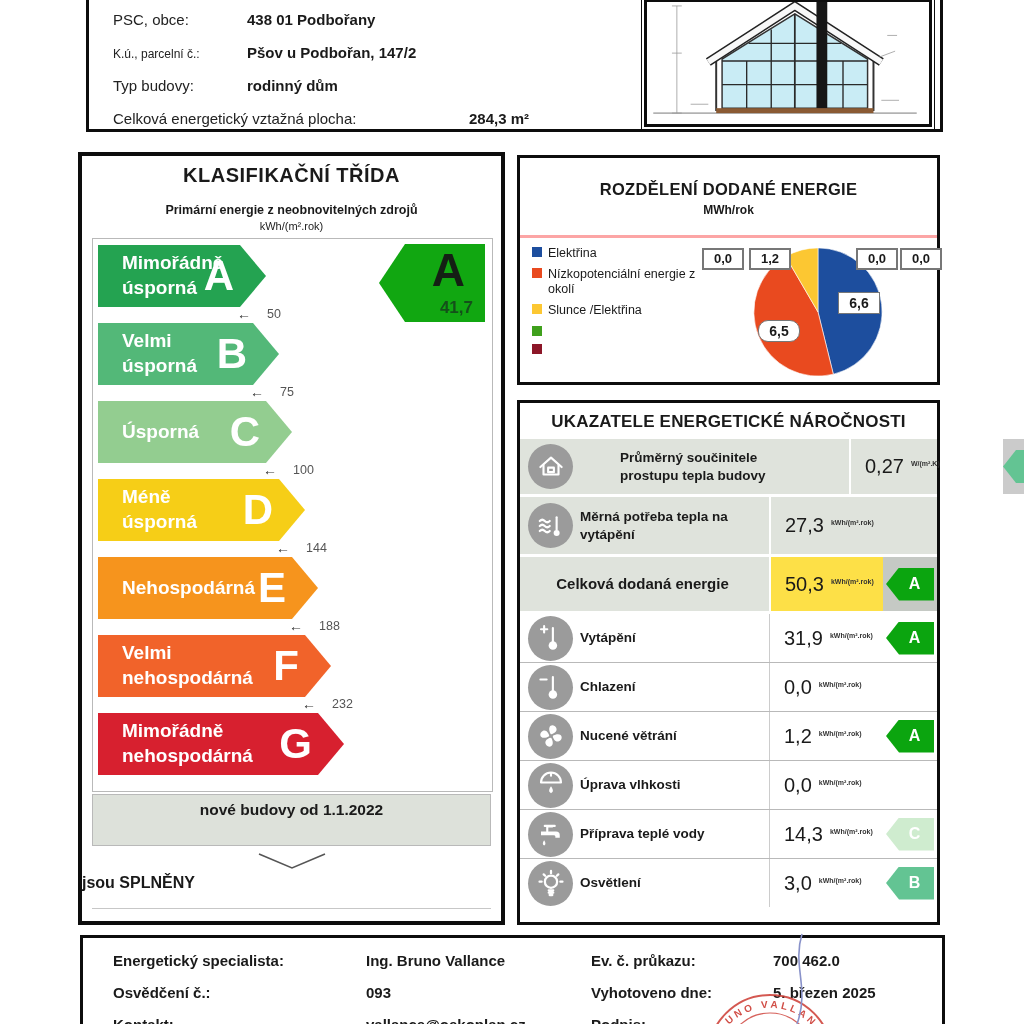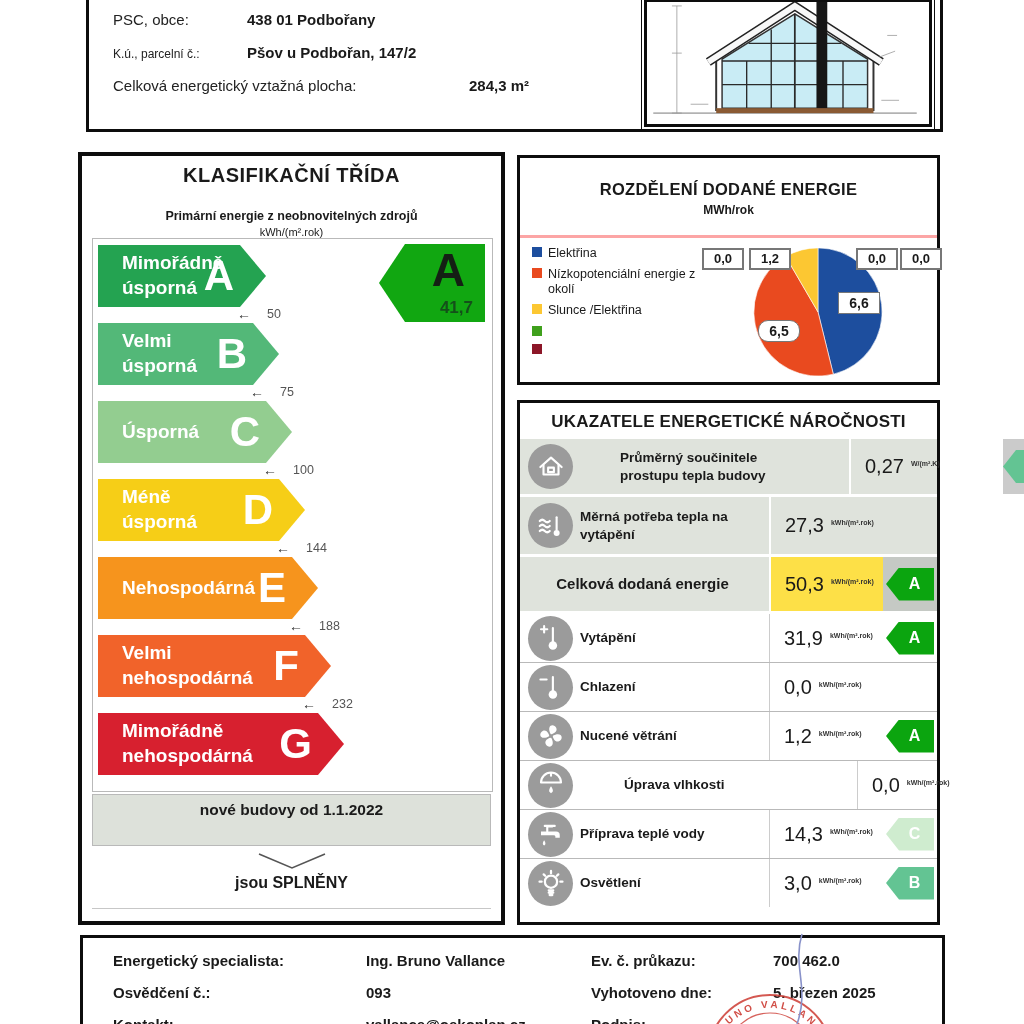--- a/index.html
+++ b/index.html
@@ -15,21 +15,21 @@
   .hlabel.small{font-size:12px;top:3px;}
   .hvalue{position:absolute;left:134px;top:0;font-size:15px;font-weight:bold;}
   .hvalue.far{left:356px;}
   #house-box{position:absolute;right:8px;top:10px;width:282px;height:122px;
              border:3px solid #0d0d0d;outline:1px solid #0d0d0d;outline-offset:2px;background:#fff;}
 
   
   #class-panel{left:78px;top:152px;width:427px;height:773px;border-width:4px;}
   .panel-title{text-align:center;font-weight:bold;}
   #class-title{margin-top:8px;font-size:20px;letter-spacing:.5px;}
-  #class-sub{margin-top:22px;font-size:12.5px;font-weight:bold;text-align:center;}
+  #class-sub{margin-top:16px;font-size:12.5px;font-weight:bold;text-align:center;}
   #class-unit{margin-top:3px;font-size:11px;text-align:center;color:#222;}
   #class-box{position:absolute;left:10px;top:82px;width:399px;height:552px;
              border:1px solid #b9b9b9;background:#fff;}
   #class-bars{position:absolute;left:5px;top:6px;right:5px;}
   .cls-row{position:relative;height:62px;margin-bottom:16px;}
   .cls-bar{height:62px;position:relative;color:#fff;
            clip-path:polygon(0 0, calc(100% - 26px) 0, 100% 50%, calc(100% - 26px) 100%, 0 100%);}
   .cls-label{position:absolute;left:24px;top:50%;transform:translateY(-50%);
              font-size:19px;font-weight:bold;line-height:1.3;white-space:pre-line;}
   .cls-letter{position:absolute;right:32px;top:50%;transform:translateY(-50%);
@@ -37,21 +37,21 @@
   .threshold{position:absolute;top:-16px;height:14px;font-size:12.5px;color:#555;display:flex;align-items:center;}
   .threshold .arr{color:#333;font-size:14px;margin-right:16px;}
   #rating-arrow{position:absolute;top:5px;right:7px;width:106px;height:78px;
                 clip-path:polygon(26px 0,100% 0,100% 100%,26px 100%,0 50%);}
   #rating-letter{position:absolute;right:20px;top:-1px;font-size:46px;font-weight:bold;color:#142014;}
   #rating-value{position:absolute;right:12px;bottom:4px;font-size:17px;font-weight:bold;color:#14501a;}
   #req-box{position:absolute;left:10px;top:638px;width:399px;height:52px;background:#dde1da;
            border:1px solid #b9b9b9;box-sizing:border-box;text-align:center;
            font-size:15.5px;font-weight:bold;line-height:1.55;padding-top:3px;}
   #req-chevron{position:absolute;left:50%;top:694px;transform:translateX(-50%);}
-  #req-result{position:absolute;left:0;width:100%;top:718px;text-align:center;font-size:16px;font-weight:bold;}
+  #req-result{position:absolute;left:0;width:100%;top:718px;font-size:16px;font-weight:bold;}
   #class-bottom-rule{position:absolute;left:10px;top:752px;width:399px;height:1px;background:#c7c7c7;}
 
   
   #pie-panel{left:517px;top:155px;width:423px;height:230px;}
   #pie-title{margin-top:22px;font-size:16.5px;letter-spacing:.3px;}
   #pie-unit{margin-top:4px;font-size:12px;font-weight:bold;text-align:center;}
   #pie-area{position:absolute;left:0;top:77px;right:0;bottom:0;border-top:3px solid #fca5a5;}
   #pie-legend{position:absolute;left:12px;top:8px;width:172px;}
   .leg-item{position:relative;margin-bottom:7px;font-size:12.5px;line-height:1.15;padding-left:16px;min-height:11px;}
   .leg-sq{position:absolute;left:0;top:1px;width:10px;height:10px;}
@@ -97,20 +97,24 @@
 
   <div class="box" id="top-box">
     <div id="top-fields">
         <div class="hfield">
           <span class="hlabel">PSC, obce:</span>
           <span class="hvalue">438 01 Podbořany</span>
         </div>
         <div class="hfield">
           <span class="hlabel small">K.ú., parcelní č.:</span>
           <span class="hvalue">Pšov u Podbořan, 147/2</span>
+        </div>
+        <div class="hfield">
+          <span class="hlabel">Typ budovy:</span>
+          <span class="hvalue">rodinný dům</span>
         </div>
         <div class="hfield">
           <span class="hlabel">Celková energetický vztažná plocha:</span>
           <span class="hvalue far">284,3 m²</span>
         </div>
       </div>
     <div id="house-box">
       <svg width="276" height="116" viewBox="0 0 280 118">
         <line x1="6" y1="113" x2="274" y2="113" stroke="#777" stroke-width="1"></line>
         <line x1="30" y1="4" x2="30" y2="113" stroke="#999" stroke-width="0.8"></line>
@@ -352,21 +356,21 @@
           </div>
           <div class="ind-label">Nucené větrání</div>
           <div class="ind-valcell">
             <span class="ind-value">1,2</span>
             <span class="ind-unit">kWh/(m².rok)</span>
           </div>
           <div class="ind-badgecell">
             <div class="badge" style="background: rgb(11, 165, 15);">A</div>
           </div>
         </div>
-        <div class="ind-row white rule" style="height: 48px; gap: 44px;">
+        <div class="ind-row white rule" style="height: 48px;">
           <div class="ind-icon">
             <svg width="30" height="30" viewBox="0 0 24 24">
               <path d="M4 10 a8 8 0 0 1 16 0 Z" fill="none" stroke="#fff" stroke-width="1.7" stroke-linecap="round" stroke-linejoin="round"></path>
               <path d="M12 2.5 v2" fill="none" stroke="#fff" stroke-width="1.7" stroke-linecap="round" stroke-linejoin="round"></path>
               <path d="M12 13 c-2 3 -2 4.5 0 5.5 c2 -1 2 -2.5 0 -5.5Z" fill="#fff"></path>
             </svg>
           </div>
           <div class="ind-label">Úprava vlhkosti</div>
           <div class="ind-valcell">
             <span class="ind-value">0,0</span>

